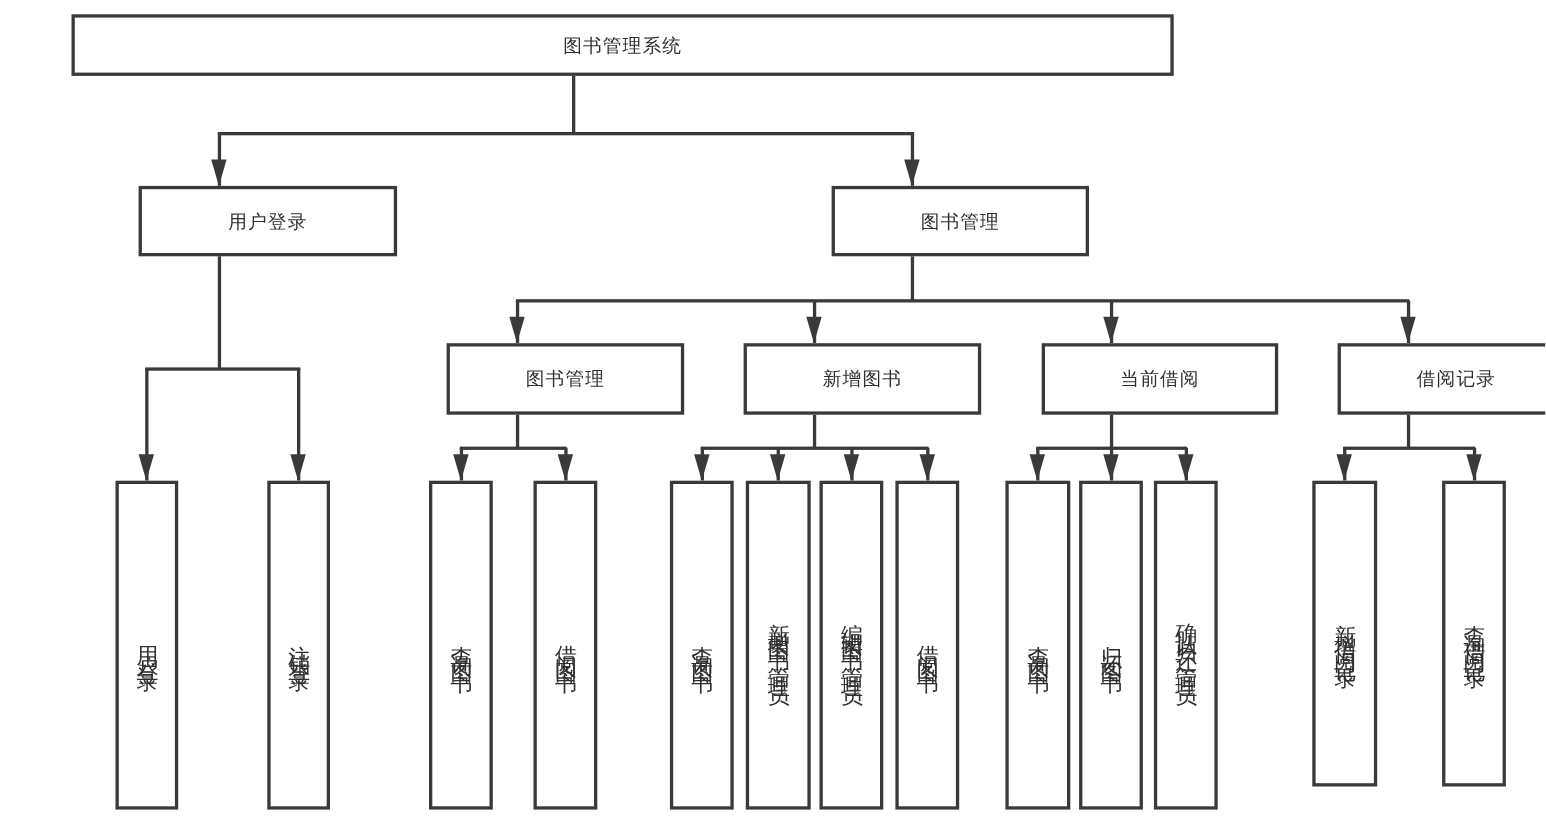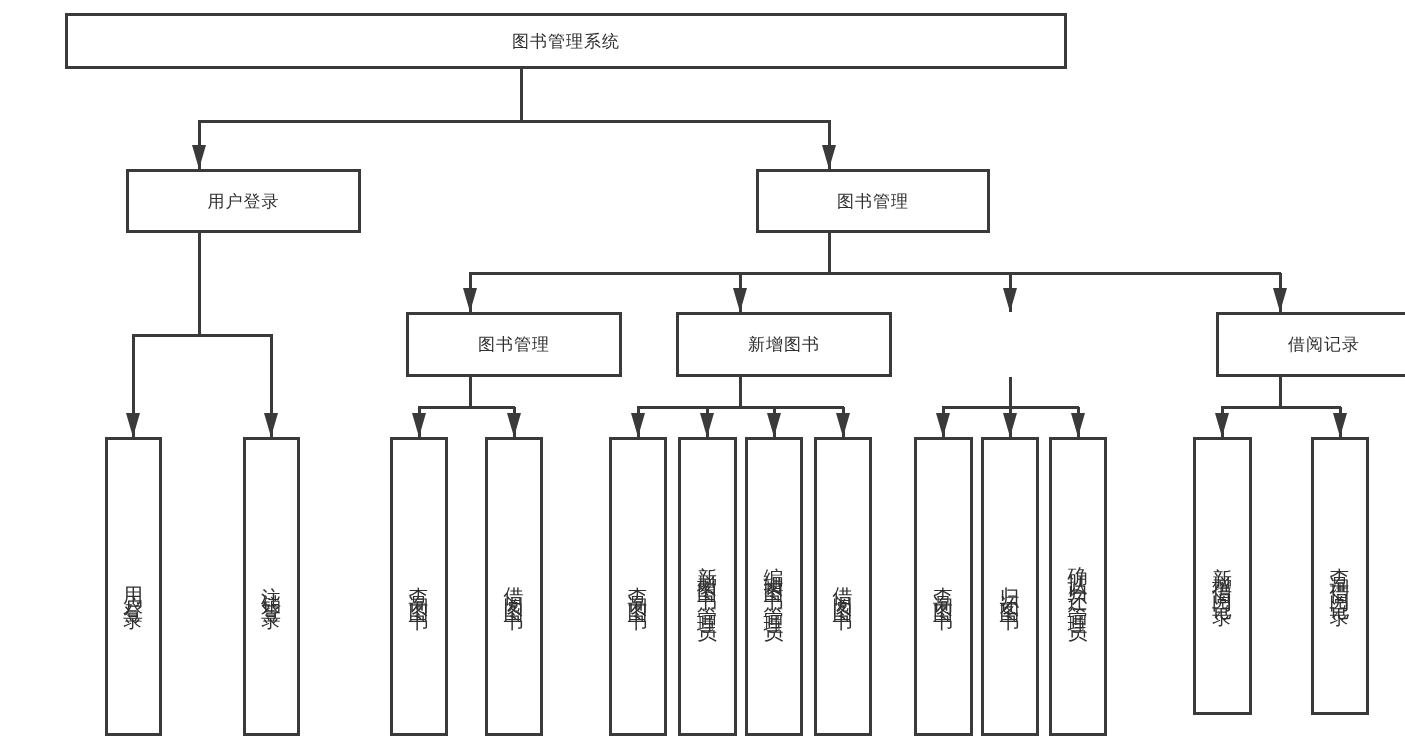--- a/index.html
+++ b/index.html
@@ -77,20 +77,21 @@
   <div class="arw" style="left:463px; top:288px;"></div>
   <div class="ln" style="left:739px; top:273px; width:3px; height:39px;"></div>
   <div class="arw" style="left:733px; top:288px;"></div>
   <div class="ln" style="left:1009px; top:273px; width:3px; height:39px;"></div>
   <div class="arw" style="left:1003px; top:288px;"></div>
   <div class="ln" style="left:1279px; top:273px; width:3px; height:39px;"></div>
   <div class="arw" style="left:1273px; top:288px;"></div>
 
   <div class="box h-label" style="left:362px; top:312px; width:216px; height:65px;">图书管理</div>
   <div class="box h-label" style="left:632px; top:312px; width:216px; height:65px;">新增图书</div>
+  <div class="box h-label" style="left:903px; top:312px; width:215px; height:65px;">当前借阅</div>
   <div class="box h-label" style="left:1172px; top:312px; width:216px; height:65px;">借阅记录</div>
 
   <div class="ln" style="left:469px; top:377px; width:3px; height:30px;"></div>
   <div class="ln" style="left:418px; top:406px; width:97px; height:3px;"></div>
   <div class="ln" style="left:418px; top:407px; width:3px; height:30px;"></div>
   <div class="arw" style="left:412px; top:413px;"></div>
   <div class="ln" style="left:513px; top:407px; width:3px; height:30px;"></div>
   <div class="arw" style="left:507px; top:413px;"></div>
 
   <div class="ln" style="left:739px; top:377px; width:3px; height:30px;"></div>

